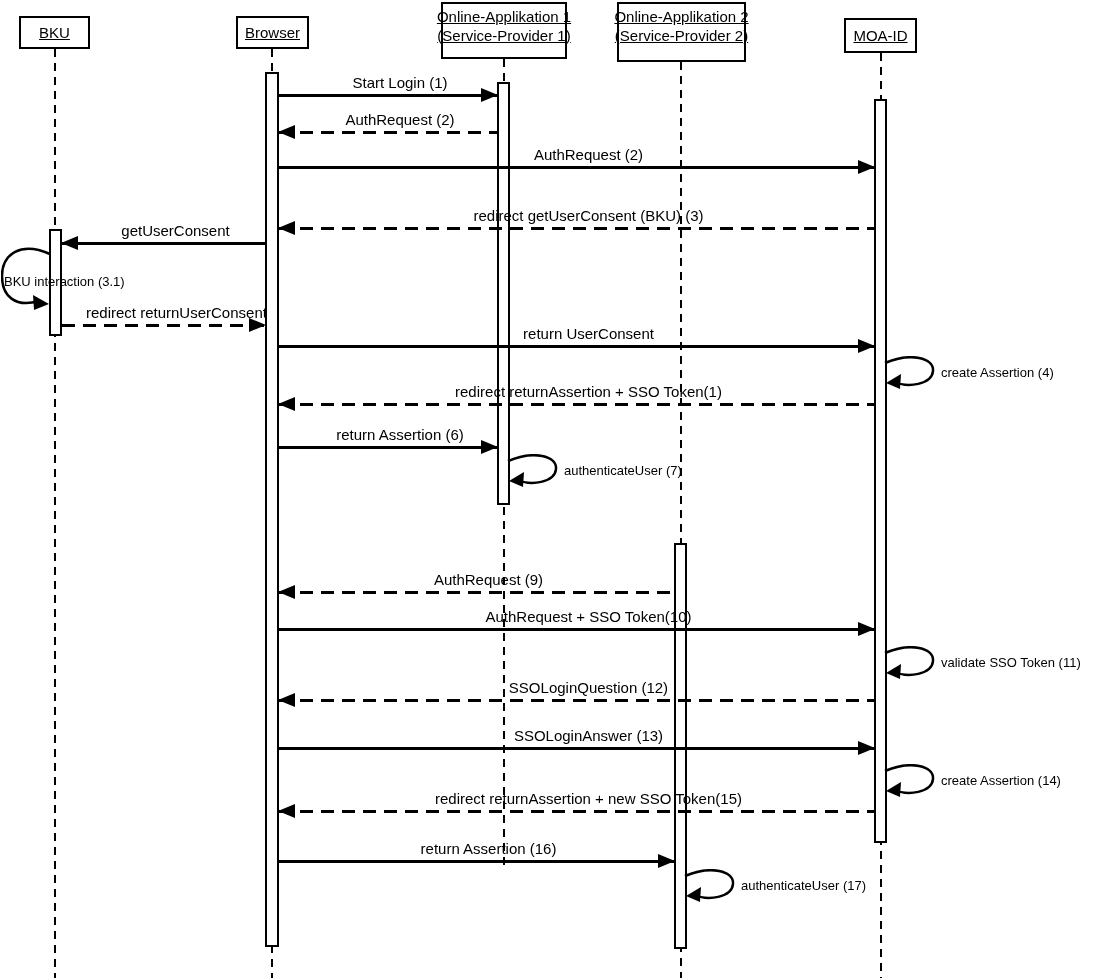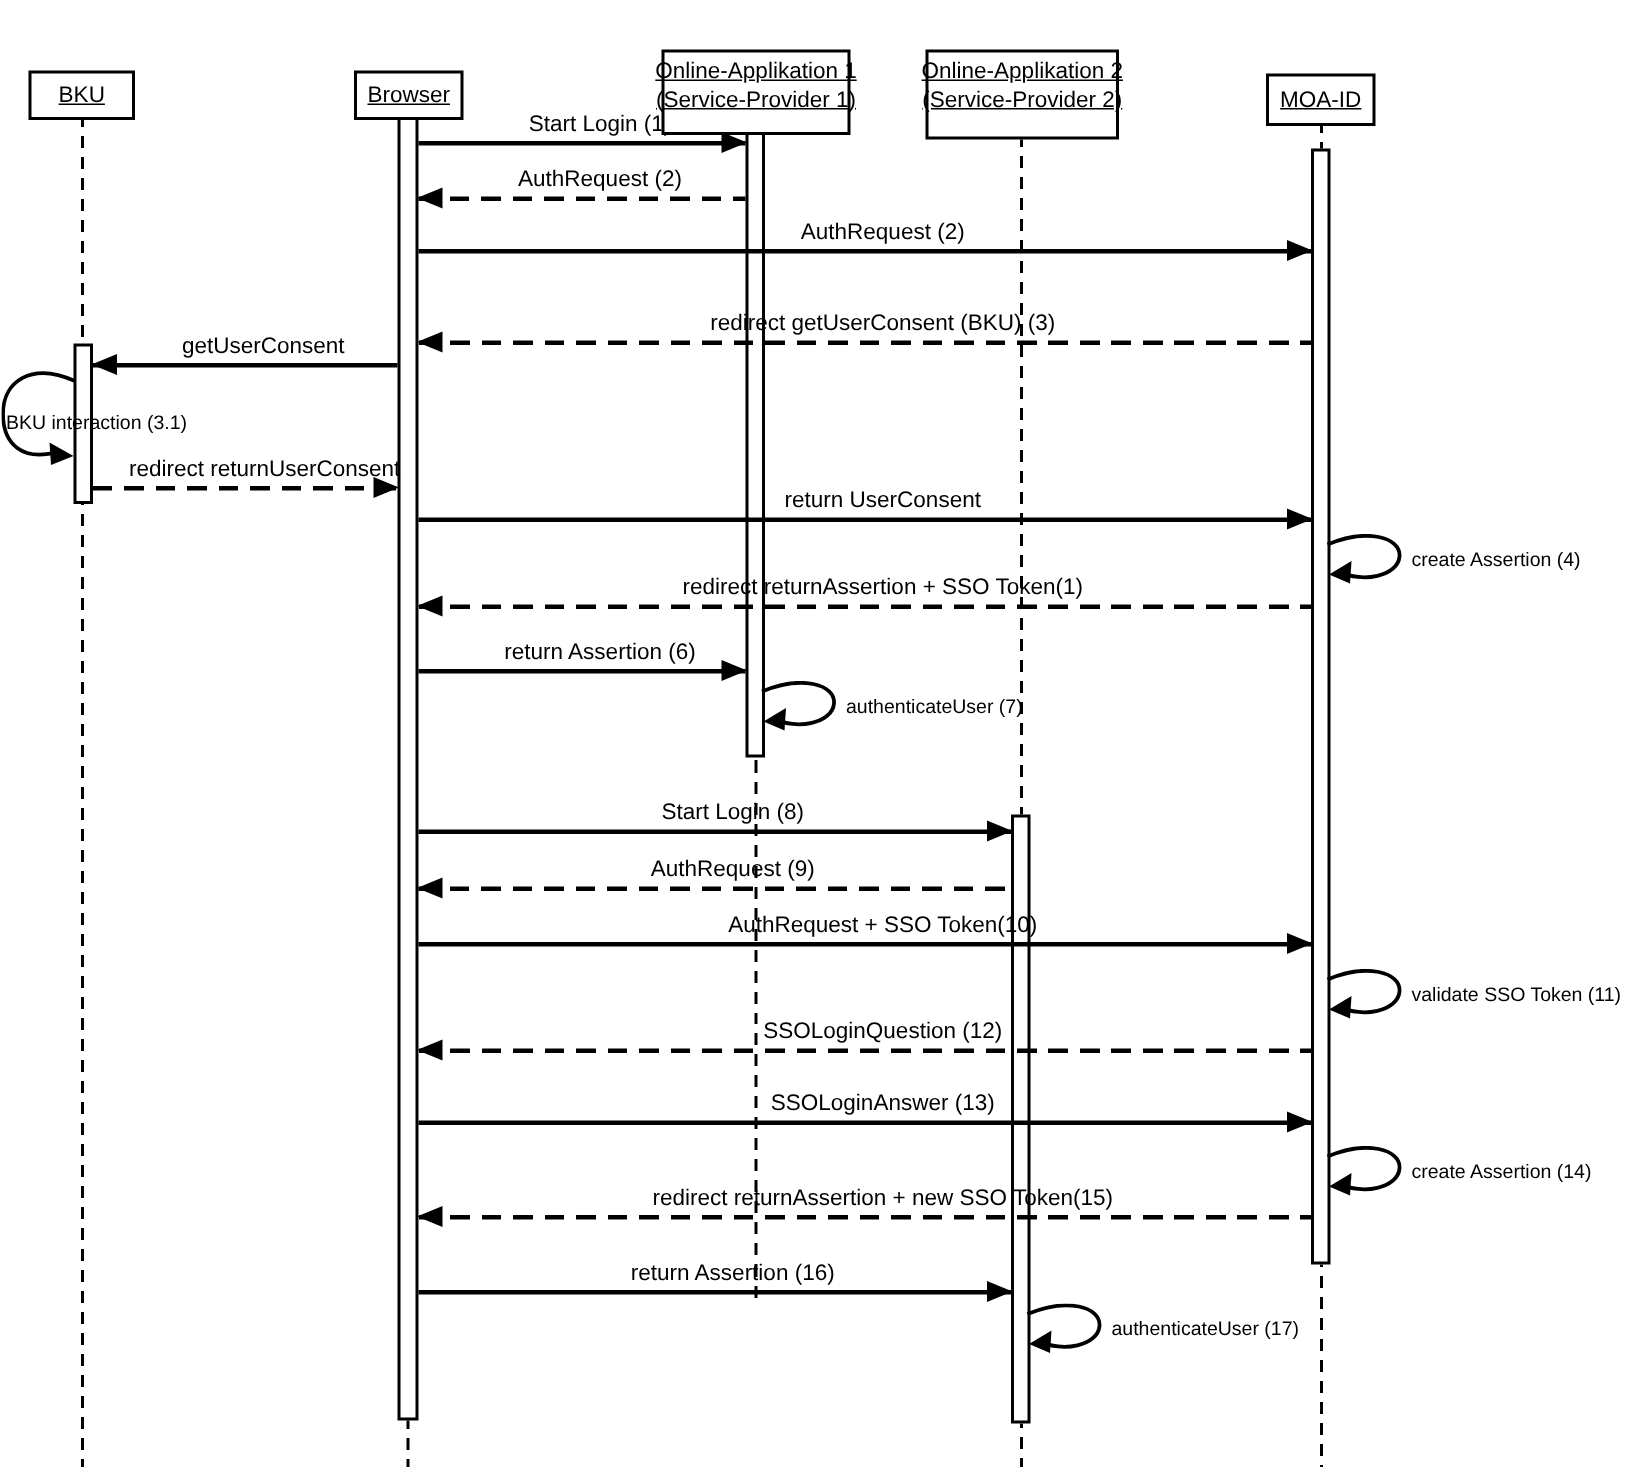--- a/index.html
+++ b/index.html
@@ -3,21 +3,21 @@
 <meta charset="utf-8">
 <style>
   html,body{margin:0;padding:0;background:#ffffff;}
   .diagram{
     position:relative;width:1095px;height:978px;background:#ffffff;
     font-family:"Liberation Sans", sans-serif;color:#000;overflow:hidden;
   }
   .actor-box{
     position:absolute;box-sizing:border-box;border:2px solid #000;background:#fff;
     display:flex;flex-direction:column;align-items:center;justify-content:center;
-    font-size:15px;z-index:4;text-align:center;line-height:19px;margin-top:31px;
+    font-size:15px;z-index:4;text-align:center;line-height:19px;
   }
   .actor-box.toptext{justify-content:flex-start;padding-top:3px;}
   .actor-box span{text-decoration:underline;white-space:nowrap;}
   .lifeline{
     position:absolute;width:2px;z-index:1;
     background:repeating-linear-gradient(to bottom,#000 0 8px,transparent 8px 14px);
   }
   .activation{
     position:absolute;box-sizing:border-box;border:2px solid #000;background:#fff;z-index:2;
   }
@@ -145,26 +145,20 @@
         <span class="ah ah-right"></span>
       </div>
   </div>
 
   <svg class="loop-svg" style="left:507px;top:454px" width="52" height="34" viewBox="0 0 52 34">
     <path d="M1 7 C 27 -4, 50 2, 49 15 C 48 28, 24 33, 9 25" fill="none" stroke="#000" stroke-width="2.5"></path>
     <polygon points="2,27 17,18 16,33" fill="#000"></polygon>
   </svg>
   <div class="self-label" style="left:564px;top:460px">authenticateUser (7)</div>
 
-  <div class="msg" style="left:279px;top:531px;width:395px">
-    <div class="msg-label">Start Login (8)</div>
-    <div class="msg-line solid">
-        <span class="ah ah-right"></span>
-      </div>
-  </div>
 
   <div class="msg" style="left:279px;top:569px;width:395px">
     <div class="msg-label">AuthRequest (9)</div>
     <div class="msg-line dashed">
         <span class="ah ah-left"></span>
       </div>
   </div>
 
   <div class="msg" style="left:279px;top:606px;width:595px">
     <div class="msg-label">AuthRequest + SSO Token(10)</div>

